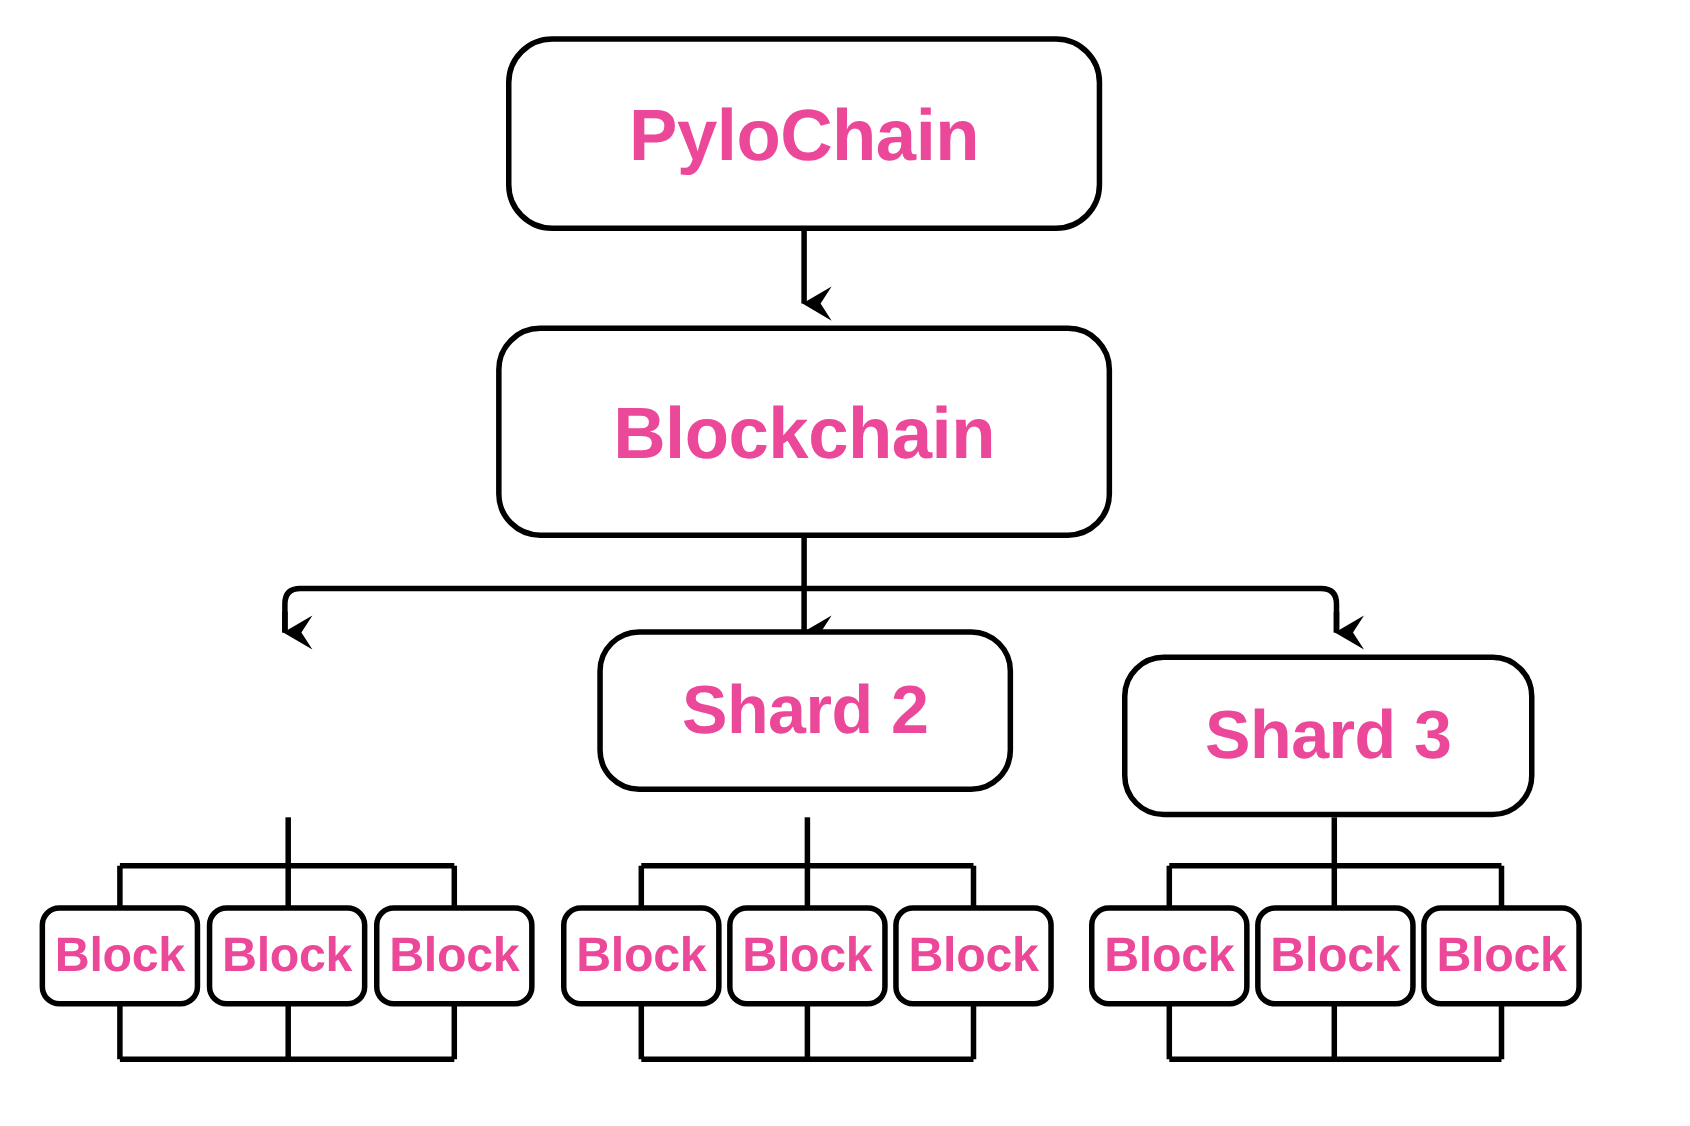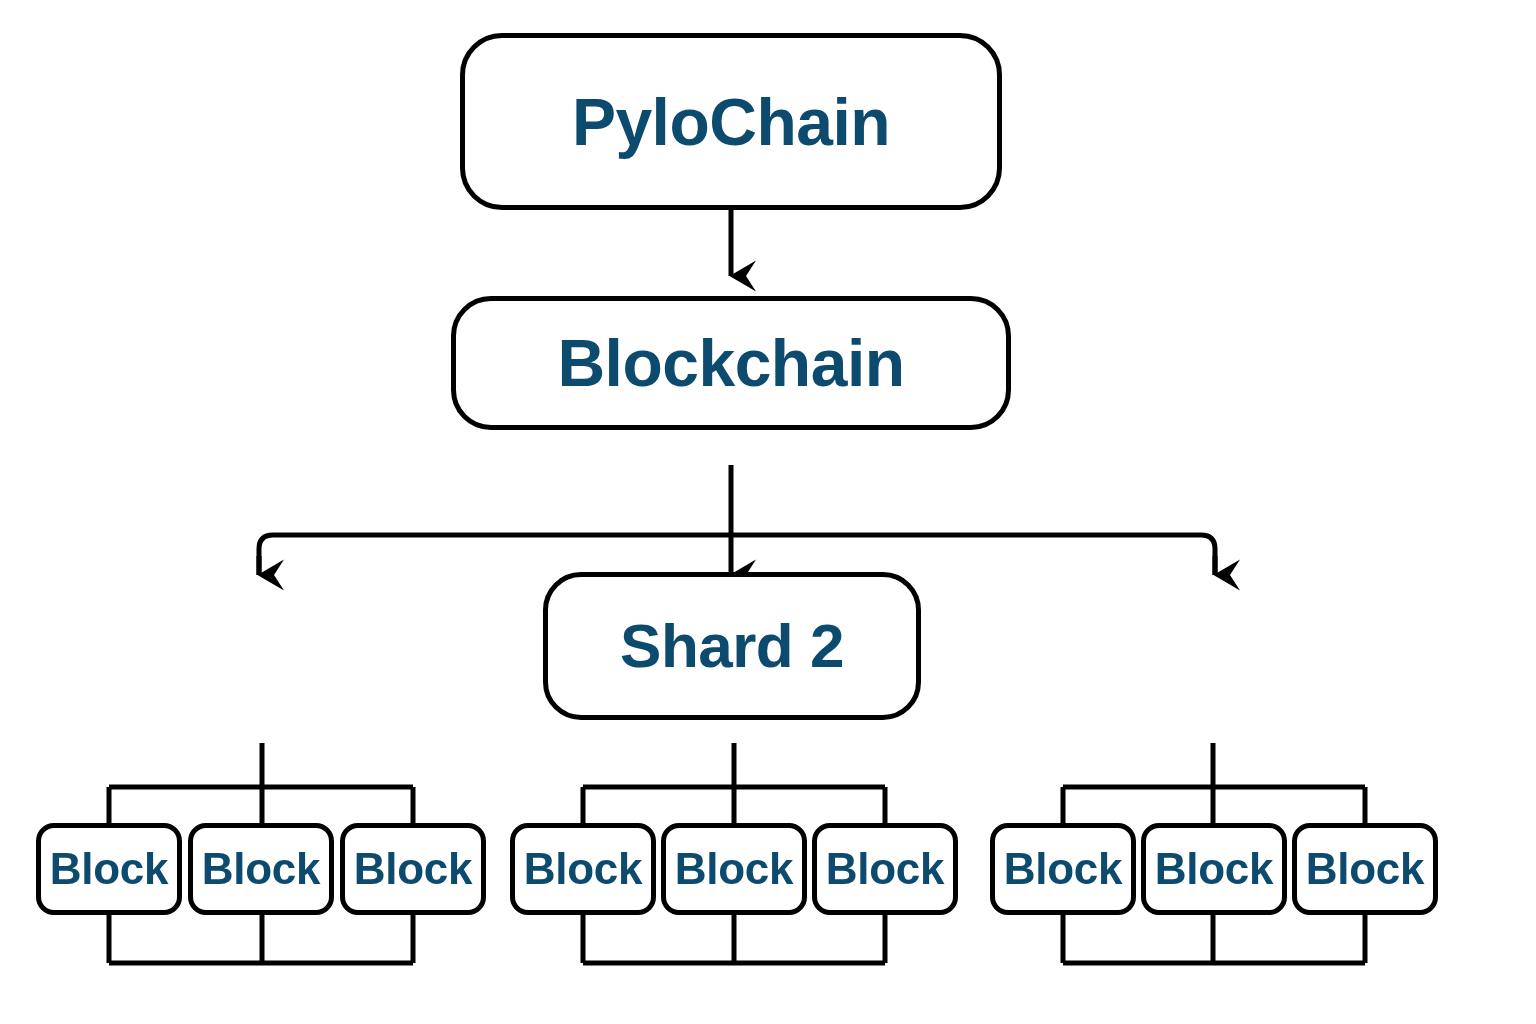--- a/index.html
+++ b/index.html
@@ -26,21 +26,21 @@
     height: 1024px;
   }
   .node {
     position: absolute;
     box-sizing: border-box;
     background: #ffffff;
     border: 5px solid #000000;
     display: flex;
     align-items: center;
     justify-content: center;
-    color: #0c4a6e;
+    color: #ec4899;
     font-weight: bold;
     text-align: center;
     line-height: 1;
     white-space: nowrap;
   }
   .node-root {
     border-radius: 42px;
     font-size: 66px;
     letter-spacing: -0.5px;
   }
@@ -113,29 +113,32 @@
       <line x1="1213" y1="787" x2="1213" y2="963"></line>
       <line x1="1365" y1="787" x2="1365" y2="963"></line>
       <line x1="1063" y1="963" x2="1365" y2="963"></line>
     </g>
   </svg>
 
   <div class="node node-root" style="left:460px; top:33px; width:542px; height:177px;">
     <span class="node-label">PyloChain</span>
   </div>
 
-  <div class="node node-level2" style="left:451px; top:296px; width:560px; height:134px;">
+  <div class="node node-level2" style="left:451px; top:296px; width:560px; height:193px;">
     <span class="node-label">Blockchain</span>
   </div>
 
 
   <div class="node node-shard" style="left:543px; top:572px; width:378px; height:148px;">
     <span class="node-label">Shard 2</span>
   </div>
 
+  <div class="node node-shard" style="left:1020px; top:595px; width:375px; height:148px;">
+    <span class="node-label">Shard 3</span>
+  </div>
 
   <div class="node node-block" style="left:36px; top:823px; width:146px; height:92px;">
     <span class="node-label">Block</span>
   </div>
   <div class="node node-block" style="left:188px; top:823px; width:146px; height:92px;">
     <span class="node-label">Block</span>
   </div>
   <div class="node node-block" style="left:340px; top:823px; width:146px; height:92px;">
     <span class="node-label">Block</span>
   </div>

